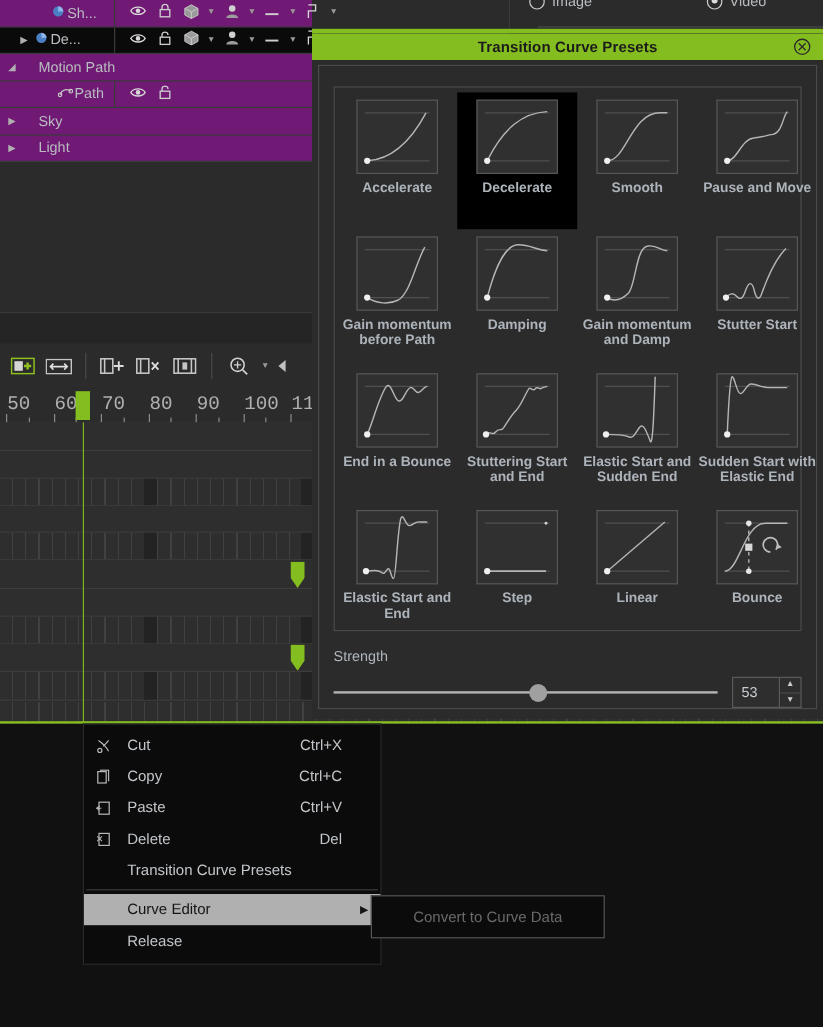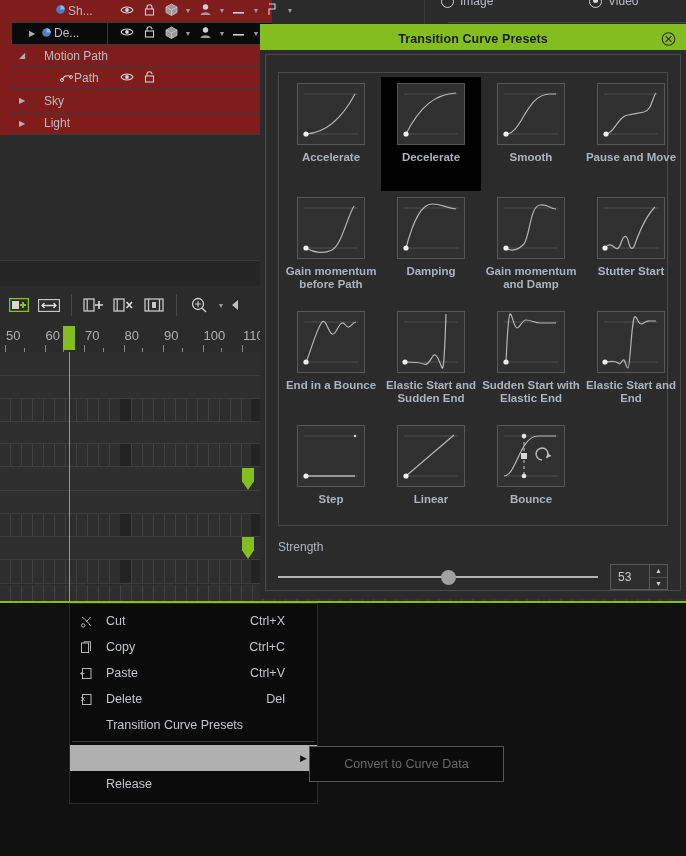--- a/index.html
+++ b/index.html
@@ -24,22 +24,21 @@
     inset: 0;
     background: #2b2b2b;
   }
 
   
   #layer-tree {
     position: absolute;
     left: 0; top: 0;
     width: 260px;
     height: 135px;
-    background: #7f1d1d;
-    padding-left: 12px;
+    background: #701a75;
   }
   .tree-row {
     position: relative;
     height: 22.5px;
     border-bottom: 1px solid #3a3a3a;
     display: flex;
     align-items: center;
     box-sizing: border-box;
   }
   .tree-row.selected { background: #0a0a0a; }
@@ -110,22 +109,23 @@
   
   #tl-ruler {
     position: absolute;
     left: 0; top: 324px; width: 686px; height: 28px;
     background: #2b2b2b;
     border-bottom: 1px solid #4a4a4a;
   }
   .ruler-tick {
     position: absolute;
     top: 4px;
-    font-size: 13px;
+    font-size: 16px;
     color: #b0b0b0;
+    font-family: Liberation Mono, monospace;
   }
   .ruler-mark {
     position: absolute;
     bottom: 0; width: 1px; height: 7px; background: #8a8a8a;
   }
   #ruler-playhead {
     position: absolute;
     top: 2px;
     width: 12px; height: 24px;
     background: #84bd1f;
@@ -800,20 +800,31 @@
             <svg width="66" height="60" viewBox="0 0 66 60">
               <line x1="6" y1="10" x2="60" y2="10" stroke="#4f4f4f" stroke-width="1"></line>
               <line x1="6" y1="50" x2="60" y2="50" stroke="#4f4f4f" stroke-width="1"></line>
               <path d="M8 50 C 12 42, 18 18, 24 10 C 28 6, 30 20, 34 22 C 38 24, 40 12, 44 11 C 47 10, 48 16, 51 15 C 54 14, 55 10, 58 10" fill="none" stroke="#b5b5b5" stroke-width="1.2"></path>
               <circle cx="8" cy="50" r="2.6" fill="#efefef"></circle>
             </svg>
           </div>
           <div class="preset-label">End in a Bounce</div>
         </div>
 
+        <div class="preset-cell">
+          <div class="preset-thumb">
+            <svg width="66" height="60" viewBox="0 0 66 60">
+              <line x1="6" y1="10" x2="60" y2="10" stroke="#4f4f4f" stroke-width="1"></line>
+              <line x1="6" y1="50" x2="60" y2="50" stroke="#4f4f4f" stroke-width="1"></line>
+              <path d="M7 50 C 10 46, 12 52, 15 48 C 18 44, 20 48, 22 44 C 26 38, 28 34, 32 30 C 36 26, 38 20, 42 13 C 44 9, 46 15, 48 12 C 50 9, 52 14, 54 11 L58 10" fill="none" stroke="#b5b5b5" stroke-width="1.2"></path>
+              <circle cx="7" cy="50" r="2.6" fill="#efefef"></circle>
+            </svg>
+          </div>
+          <div class="preset-label">Stuttering Start and End</div>
+        </div>
 
         <div class="preset-cell">
           <div class="preset-thumb">
             <svg width="66" height="60" viewBox="0 0 66 60">
               <line x1="6" y1="10" x2="60" y2="10" stroke="#4f4f4f" stroke-width="1"></line>
               <line x1="6" y1="50" x2="60" y2="50" stroke="#4f4f4f" stroke-width="1"></line>
               <path d="M7 50 C 14 50, 20 50, 26 52 C 30 54, 32 48, 35 44 C 38 40, 41 48, 44 56 C 46 59, 47 30, 48 2" fill="none" stroke="#b5b5b5" stroke-width="1.2"></path>
               <circle cx="7" cy="50" r="2.6" fill="#efefef"></circle>
             </svg>
           </div>
@@ -950,20 +961,21 @@
       <span class="cm-label">Delete</span>
       <span class="cm-shortcut">Del</span>
     </div>
     <div class="cm-item">
       <span class="cm-icon"></span>
       <span class="cm-label">Transition Curve Presets</span>
     </div>
     <div class="cm-sep"></div>
     <div class="cm-item highlight">
       <span class="cm-icon"></span>
+      <span class="cm-label">Curve Editor</span>
       <span class="cm-arrow">▶</span>
     </div>
     <div class="cm-item">
       <span class="cm-icon"></span>
       <span class="cm-label">Release</span>
     </div>
   </div>
 <div id="submenu">
   <span>Convert to Curve Data</span>
 </div>

